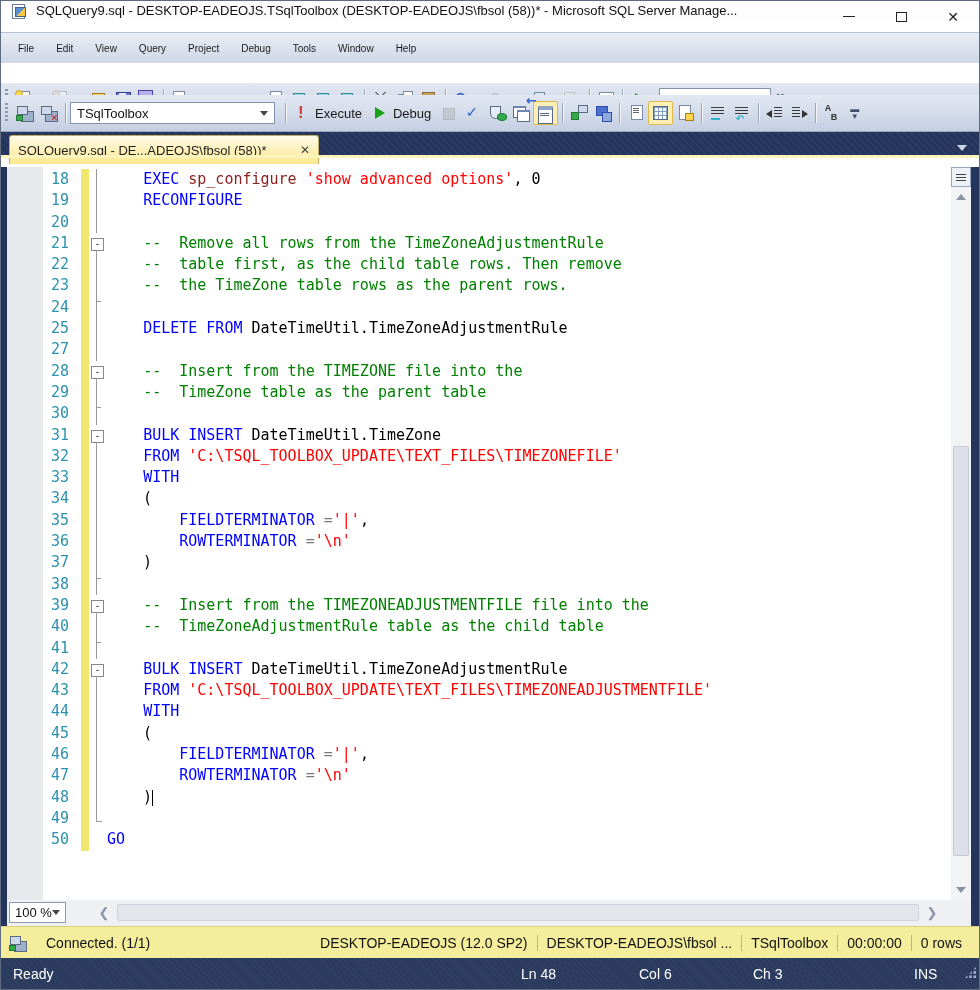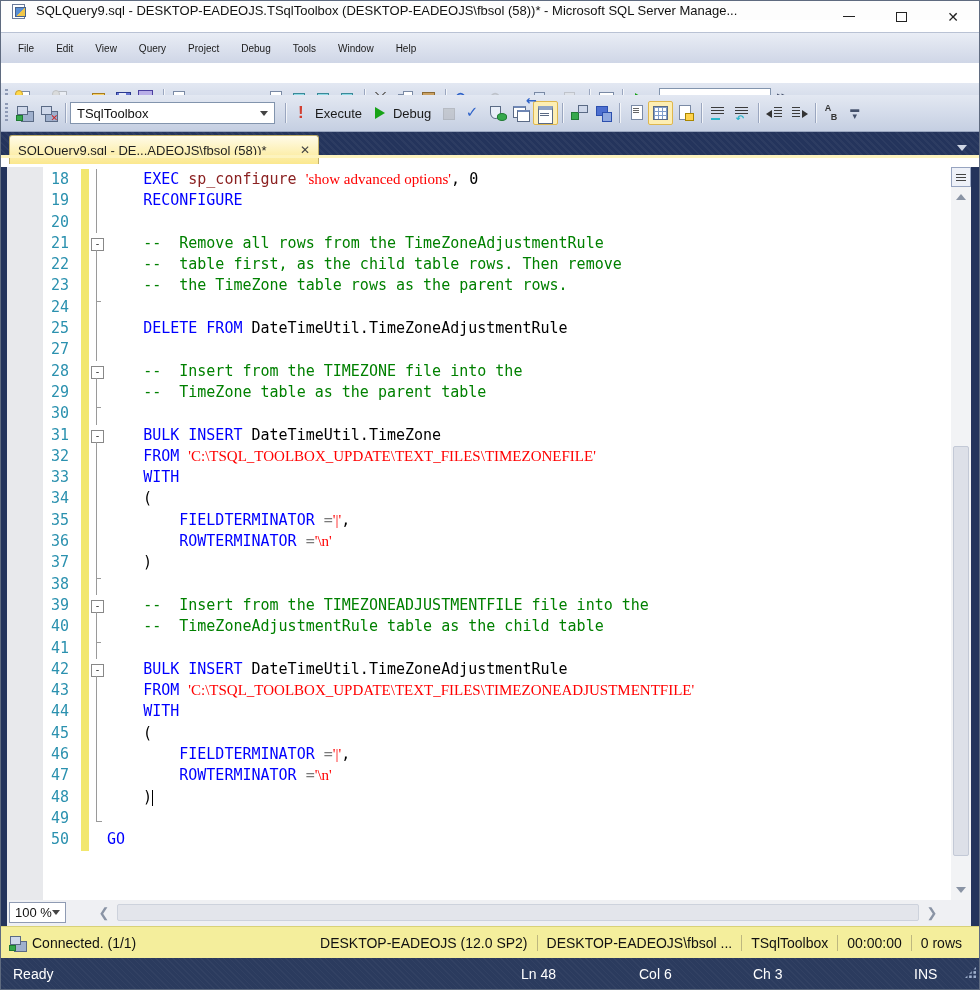--- a/index.html
+++ b/index.html
@@ -114,42 +114,42 @@
   .ln{flex:0 0 72px;text-align:right;padding-right:10px;font:15px/21.3px "DejaVu Sans Mono",monospace;color:#2b91af;}
   .chg{flex:0 0 8px;background:#f2e76e;margin-left:2px;}
   .fold{flex:0 0 16px;position:relative;}
   .fold.line:before,.fold.tick:before{content:'';position:absolute;left:7px;top:0;bottom:0;width:1px;background:#9a9a9a;}
   .fold.tick:after{content:'';position:absolute;left:7px;top:4px;width:5px;height:1px;background:#9a9a9a;}
   .fold.box:before{content:'-';position:absolute;left:2px;top:5px;width:11px;height:11px;background:#fff;border:1px solid #888;color:#333;font:10px/9px "DejaVu Sans Mono",monospace;text-align:center;}
   .fold.box:after{content:'';position:absolute;left:7px;top:17px;bottom:0;width:1px;background:#9a9a9a;}
   .fold.end:before{content:'';position:absolute;left:7px;top:0;height:60%;width:1px;background:#9a9a9a;}
   .fold.end:after{content:'';position:absolute;left:7px;top:60%;width:6px;height:1px;background:#9a9a9a;}
   .codeline{white-space:pre;font:15px/21.3px "DejaVu Sans Mono",monospace;color:#000;padding-left:2px;}
-  .c-k{color:#0000ff;} .c-s{color:#ff0000;font-family:Liberation Serif, serif;} .c-c{color:#008000;text-align:center;} .c-p{color:#000;} .c-m{color:#8b2121;} .c-o{color:#7a7a7a;}
+  .c-k{color:#0000ff;} .c-s{color:#ff0000;} .c-c{color:#008000;text-align:center;} .c-p{color:#000;} .c-m{color:#8b2121;} .c-o{color:#7a7a7a;}
   .caret{display:inline-block;width:1px;height:16px;background:#000;vertical-align:text-bottom;}
   
   .vscroll{position:absolute;right:8px;top:0;width:20px;bottom:26px;background:#f2f3f5;}
   .split-btn{position:absolute;left:0;right:0;top:0;height:20px;background:#eef1f8;border:1px solid #97a4c0;}
   .split-btn:before{content:'';position:absolute;left:4px;top:6px;width:10px;height:7px;background:repeating-linear-gradient(#444 0 1px,transparent 1px 3px);}
   .sb-up{position:absolute;left:0;right:0;top:22px;height:16px;}
   .sb-up:before{content:'';position:absolute;left:5px;top:5px;border-bottom:6px solid #8a94a5;border-left:5px solid transparent;border-right:5px solid transparent;}
   .sb-down{position:absolute;left:0;right:0;bottom:2px;height:16px;}
   .sb-down:before{content:'';position:absolute;left:5px;top:5px;border-top:6px solid #8a94a5;border-left:5px solid transparent;border-right:5px solid transparent;}
   .vthumb{position:absolute;left:2px;right:2px;top:38%;height:56%;background:#dde0e8;border:1px solid #c3c9d6;border-radius:2px;}
   
   .hrow{position:absolute;left:6px;right:8px;bottom:0;height:26px;background:#eff0f3;}
   .zoombox{position:absolute;left:2px;top:2px;width:57px;height:21px;background:#fff;border:1px solid #8f9bb3;display:flex;align-items:center;padding:0 5px;font-size:13px;color:#111;}
   .zoombox .arr{margin-left:auto;border-top:5px solid #444;border-left:4px solid transparent;border-right:4px solid transparent;}
   .h-left{position:absolute;left:88px;top:2px;width:18px;height:21px;color:#8a94a5;font-size:13px;text-align:center;line-height:21px;}
   .h-right{position:absolute;right:30px;top:2px;width:18px;height:21px;color:#8a94a5;font-size:13px;text-align:center;line-height:21px;}
   .hthumb{position:absolute;left:110px;right:52px;top:4px;height:17px;background:#e3e5eb;border:1px solid #cdd2dc;border-radius:2px;}
   
   .connbar{position:absolute;left:0;top:925px;right:0;height:32px;background:#f4ee9c;border-top:1px solid #d8d178;
     display:flex;align-items:center;font-size:14px;color:#111;padding:0 8px;}
-  .conn-status{display:flex;align-items:center;gap:4px;}
+  .conn-status{display:flex;align-items:center;gap:18px;}
   .conn-right{margin-left:auto;display:flex;align-items:center;}
   .conn-item{padding:0 9px;white-space:nowrap;}
   .conn-sep{width:1px;height:16px;background:#bdb77f;}
   
   .statusbar{position:absolute;left:0;top:957px;right:0;height:33px;background:#2b3b5e;color:#fff;font-size:14px;
     background-image:repeating-linear-gradient(45deg,rgba(255,255,255,.03) 0 1px,transparent 1px 4px);}
   .statusbar span{position:absolute;top:8px;}
   .sb-ready{left:12px;} .sb-ln{left:520px;} .sb-col{left:638px;} .sb-ch{left:752px;} .sb-ins{left:913px;}
   .resize-grip{position:absolute;right:2px;bottom:2px;width:13px;height:13px;
     background-image:radial-gradient(#9fb0cd 1.2px,transparent 1.6px);background-size:4.3px 4.3px;

